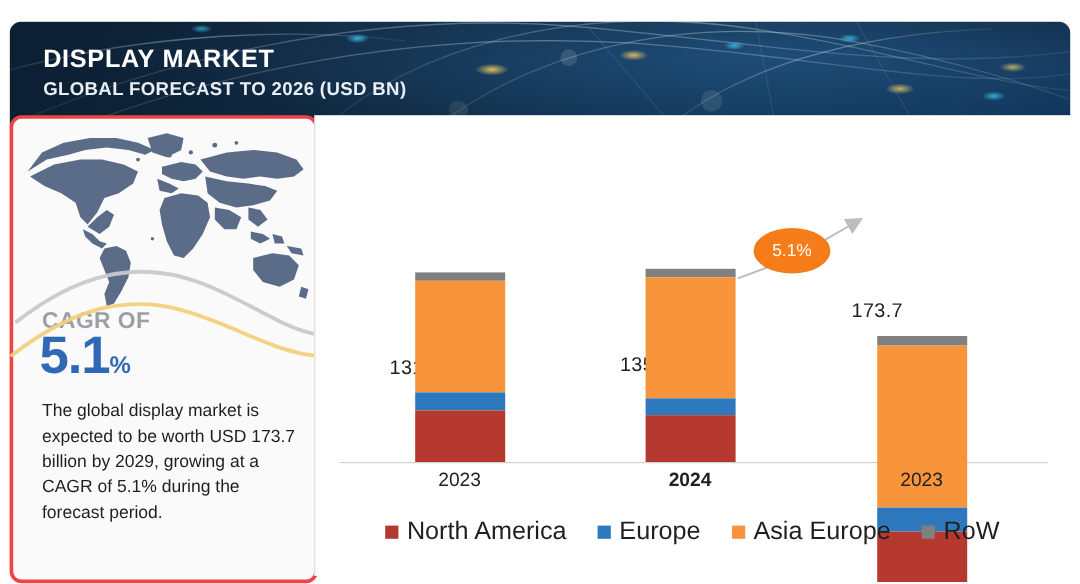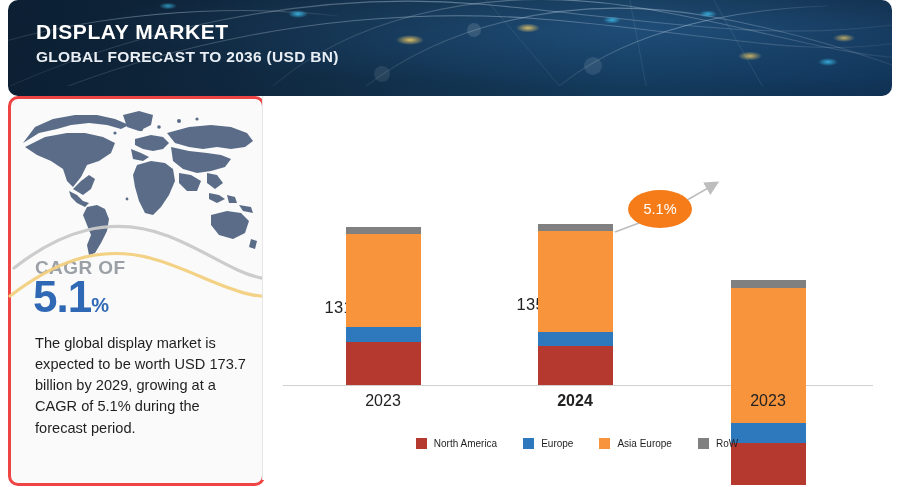--- a/index.html
+++ b/index.html
@@ -7,21 +7,21 @@
     width:900px;height:487px;
     background:#ffffff;
     font-family:"Liberation Sans", sans-serif;
     overflow:hidden;
     position:relative;
   }
   .page{position:relative;width:900px;height:487px;background:#fff;}
 
   
   .header{
-    position:absolute;left:8px;top:0;width:884px;height:96px;
+    position:absolute;left:8px;top:18px;width:884px;height:96px;
     border-radius:10px;
     background:
       radial-gradient(ellipse at 72% 30%, rgba(40,95,150,.55) 0%, rgba(14,38,60,0) 62%),
       radial-gradient(ellipse at 95% 80%, rgba(20,70,120,.45) 0%, rgba(14,38,60,0) 60%),
       linear-gradient(100deg,#0c1f33 0%,#10293f 38%,#13354f 70%,#0e2740 100%);
     overflow:hidden;
   }
   .header svg{position:absolute;left:0;top:0;}
   .h-title{
     position:absolute;left:28px;top:20px;
@@ -91,21 +91,21 @@
     background:#f57c18;
     color:#fff;font-size:14.5px;
     display:flex;align-items:center;justify-content:center;
   }
 
   
   .legend{
     position:absolute;left:262px;top:430px;width:630px;height:26px;
     display:flex;align-items:center;justify-content:center;gap:26px;
   }
-  .lg{display:flex;align-items:center;gap:7px;font-size:10px;color:#1f1f1f;}
+  .lg{display:flex;align-items:center;gap:7px;font-size:21px;color:#1f1f1f;}
   .sw{width:11px;height:11px;display:inline-block;}
 </style>
 </head>
 <body>
 
 <div class="page">
 
   <div class="header">
     <svg width="884" height="86" viewBox="0 0 884 86">
       <defs>
@@ -145,21 +145,21 @@
         <ellipse cx="604" cy="20" rx="9" ry="3.6" fill="url(#glowC)" opacity=".8"></ellipse>
         <ellipse cx="700" cy="14" rx="9" ry="3.6" fill="url(#glowC)" opacity=".8"></ellipse>
         <ellipse cx="820" cy="62" rx="10" ry="4" fill="url(#glowC)" opacity=".8"></ellipse>
         <ellipse cx="160" cy="6" rx="9" ry="3.4" fill="url(#glowC)" opacity=".7"></ellipse>
         <circle cx="466" cy="30" r="7" fill="#ffffff" opacity=".13"></circle>
         <circle cx="585" cy="66" r="9" fill="#ffffff" opacity=".10"></circle>
         <circle cx="374" cy="74" r="8" fill="#ffffff" opacity=".09"></circle>
       </g>
     </svg>
     <div class="h-title">DISPLAY MARKET</div>
-    <div class="h-sub">GLOBAL FORECAST TO 2036 (USD BN)</div>
+    <div class="h-sub">GLOBAL FORECAST TO 2026 (USD BN)</div>
   </div>
 
   <div class="leftcard">
 
     <div class="map-wrap">
       <svg width="251" height="160" viewBox="0 0 251 160">
         <g fill="#5a6c87">
 
           <path d="M12,40 L28,30 L46,26 L60,22 L78,20 L96,22 L110,26 L118,22 L104,16 L86,12 L64,12 L42,16 L24,24 Z"></path>
           <path d="M14,44 L34,34 L56,30 L74,30 L92,34 L104,40 L100,50 L88,58 L76,62 L70,74 L62,84 L56,78 L52,66 L40,58 L26,52 Z"></path>
@@ -230,20 +230,21 @@
 
       <div class="vallabel" style="left:220px;top:199px;">135.2</div>
       <div class="bar" style="left:275px;top:128px;">
         <span class="seg row" style="height:7px;"></span>
         <span class="seg ap" style="height:101px;"></span>
         <span class="seg eu" style="height:14px;"></span>
         <span class="seg na" style="height:39px;"></span>
       </div>
       <div class="xlabel" style="left:257px;font-weight:bold;">2024</div>
 
+      <div class="vallabel" style="left:413px;top:154px;">173.7</div>
       <div class="bar" style="left:468px;top:184px;">
         <span class="seg row" style="height:8px;"></span>
         <span class="seg ap" style="height:135px;"></span>
         <span class="seg eu" style="height:20px;"></span>
         <span class="seg na" style="height:42px;"></span>
       </div>
       <div class="xlabel" style="left:450px;">2023</div>
 
       <svg width="630" height="384" style="position:absolute;left:0;top:0;pointer-events:none;">
         <defs>

